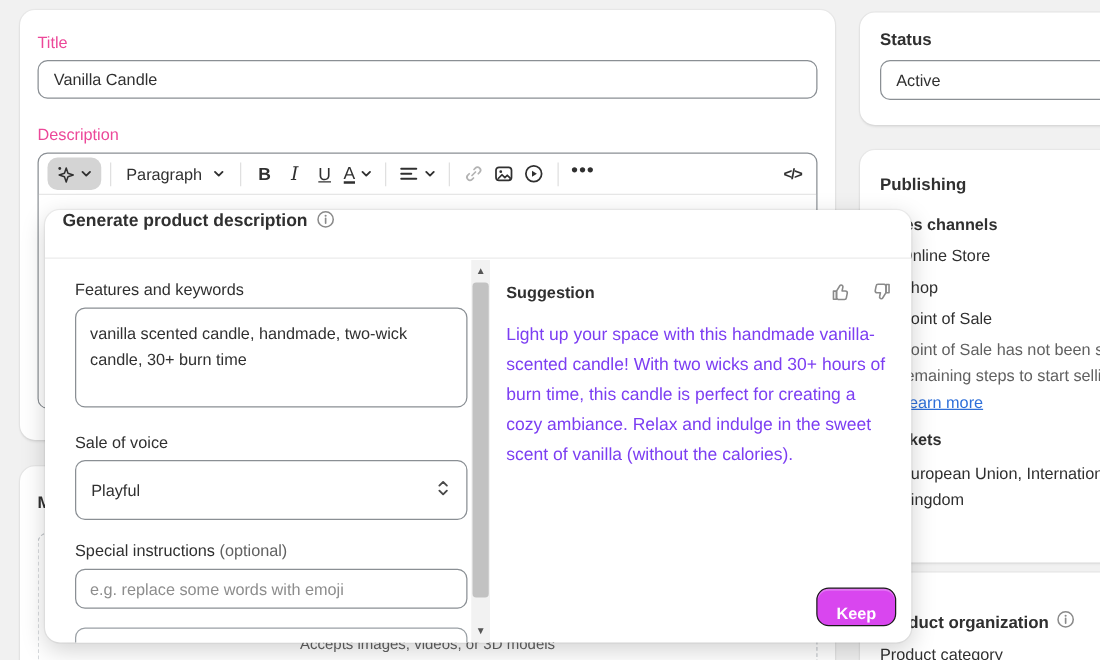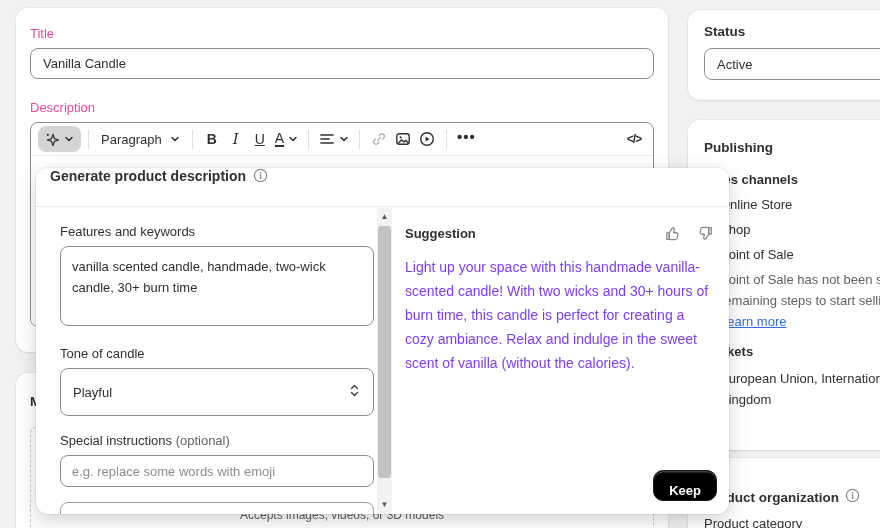--- a/index.html
+++ b/index.html
@@ -136,21 +136,21 @@
 
   .pop-right { position: absolute; left: 369px; top: 39px; width: 312px; }
   .sugg-header { display: flex; align-items: center; margin-top: 17px; }
   .sugg-title { font-size: 13px; font-weight: 700; color: #303030; }
   .sugg-icons { margin-left: auto; display: flex; gap: 10px; }
   .sugg-icons .tb-btn { min-width: 18px; height: 18px; }
   .sugg-text { margin-top: 13px; width: 308px; font-size: 14px; line-height: 24px; color: #7c3ef2; }
 
   .keep-btn {
     position: absolute; right: 12px; bottom: 13px; height: 31px; padding: 12px 15px;
-    background: #000000; border: 1px solid #1a1a1a; border-radius: 10px;
+    background: #d946ef; border: 1px solid #1a1a1a; border-radius: 10px;
     box-shadow: inset 0 1.5px 0 rgba(255,255,255,.25);
     color: #fff; font: 700 13px "Liberation Sans", "DejaVu Sans", sans-serif; cursor: pointer;
   }
 </style>
 </head>
 <body>
 
 <div class="stage">
 
   <section class="card main-card">
@@ -318,21 +318,21 @@
           <circle cx="8" cy="4.9" r="0.9" fill="#8a8a8a"></circle>
           <line x1="8" y1="7.2" x2="8" y2="11.2" stroke="#8a8a8a" stroke-width="1.4" stroke-linecap="round"></line>
         </svg>
       </span>
     </div>
 
     <div class="pop-left">
       <div class="pop-label">Features and keywords</div>
       <textarea class="pop-textarea" style="">vanilla scented candle, handmade, two-wick candle, 30+ burn time</textarea>
 
-      <div class="pop-label">Tone of candle</div>
+      <div class="pop-label">Sale of voice</div>
       <div class="tone-select">
         <span>Playful</span>
         <span class="stepper">
           <svg width="13" height="15" viewBox="0 0 13 15" fill="none">
             <polyline points="3.5,5.5 6.5,2.5 9.5,5.5" stroke="#4a4a4a" stroke-width="1.5" stroke-linecap="round" stroke-linejoin="round"></polyline>
             <polyline points="3.5,9.5 6.5,12.5 9.5,9.5" stroke="#4a4a4a" stroke-width="1.5" stroke-linecap="round" stroke-linejoin="round"></polyline>
           </svg>
         </span>
       </div>
 

